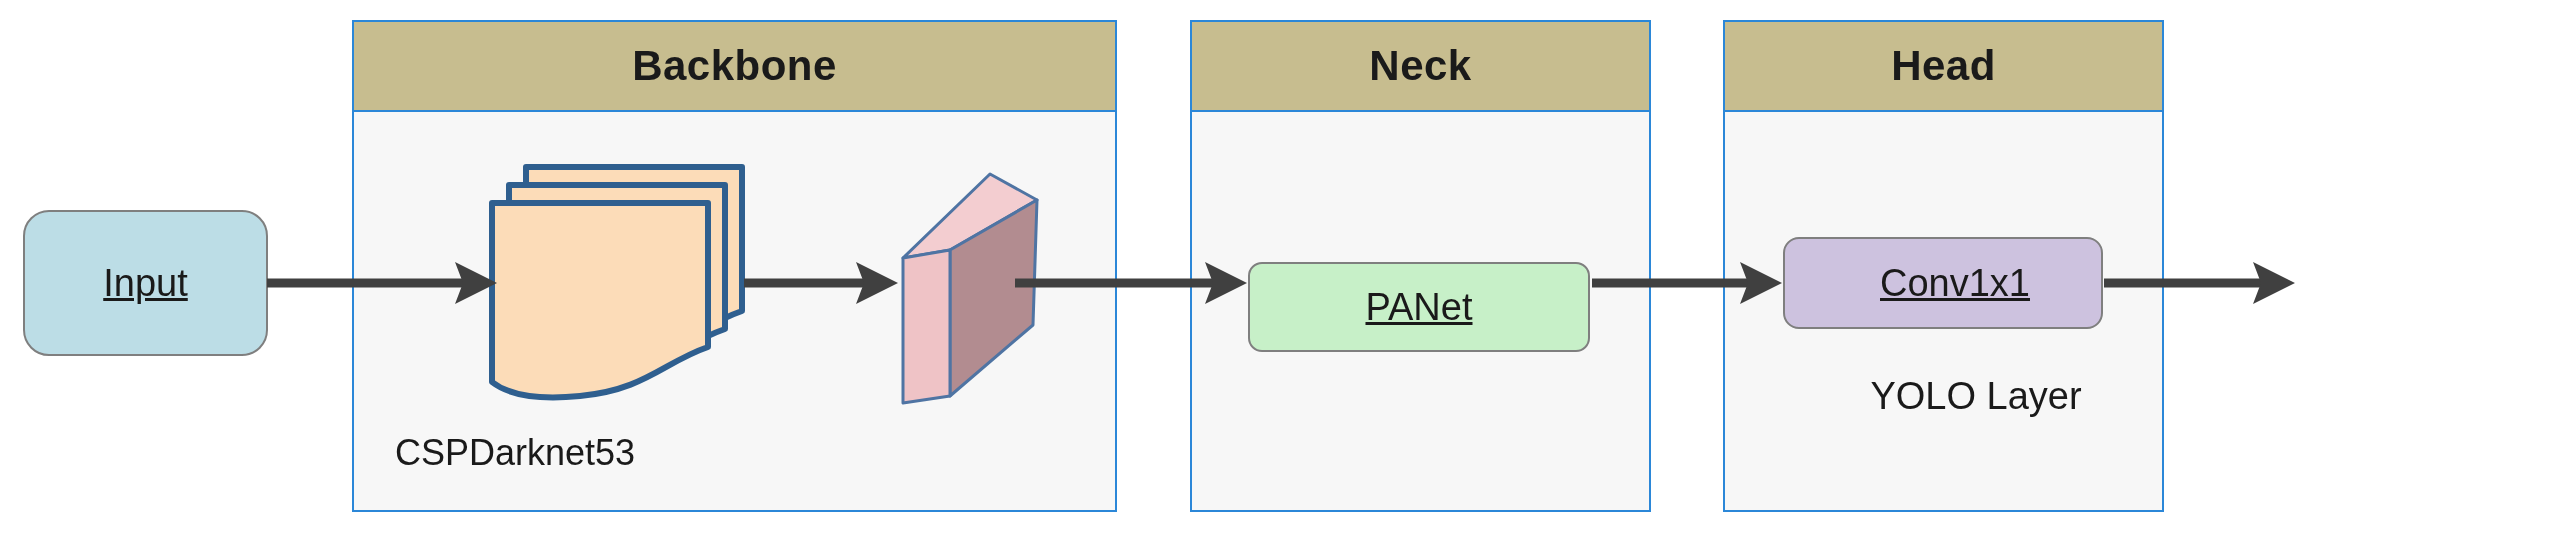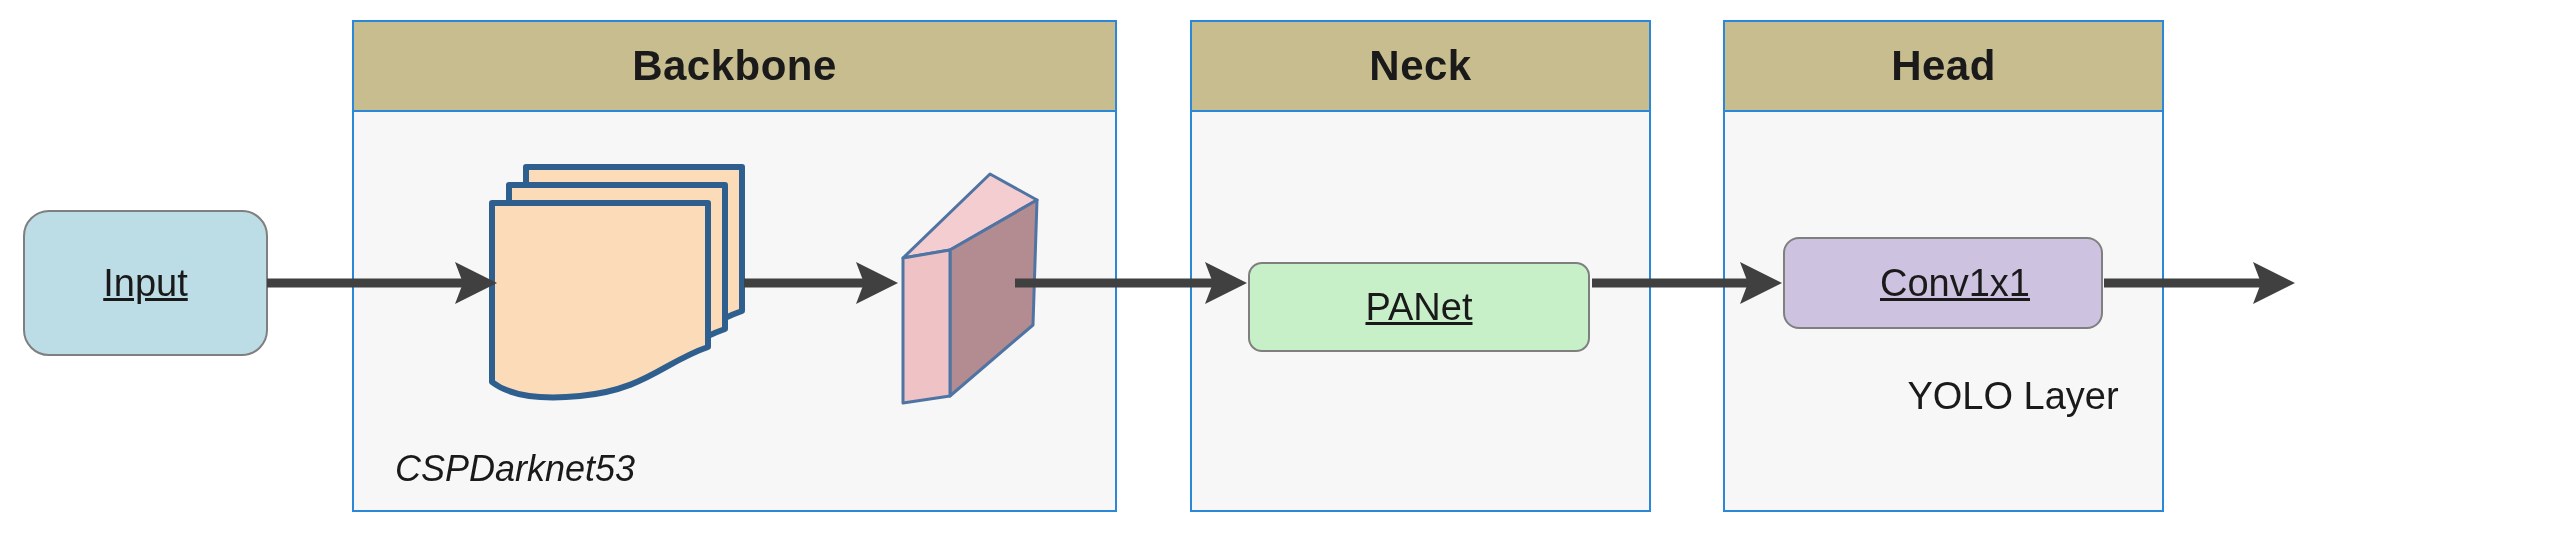--- a/index.html
+++ b/index.html
@@ -29,23 +29,23 @@
     position:absolute; display:flex; align-items:center; justify-content:center;
     font-size:38px; border:2px solid var(--node-border);
     box-sizing:border-box; z-index:3;text-decoration:underline;
   }
   #input-node  { left:23px;   top:210px; width:245px; height:146px; border-radius:26px; background:var(--input-fill); }
   #output-node { left:2297px; top:208px; width:247px; height:146px; border-radius:26px; background:var(--output-fill); }
   #panet-node  { left:1248px; top:243px; width:342px; height:90px;  border-radius:14px; background:var(--panet-fill); border-width:2.5px;margin-top:19px; }
   #conv-node   { left:1783px; top:237px; width:320px; height:92px;  border-radius:16px; background:var(--conv-fill);  border-width:2.5px;padding-left:24px; }
 
   .caption { position:absolute; font-size:36px; text-align:center; z-index:3; }
-  #csp-caption    { left:360px;  top:448px; width:310px;font-style:italic; }
+  #csp-caption    { left:360px;  top:432px; width:310px; }
   #custom-caption { left:785px;  top:432px; width:300px; }
-  #yolo-caption   { left:1723px; top:375px; width:506px; font-size:38px;margin-left:37px; }
+  #yolo-caption   { left:1723px; top:375px; width:506px; font-size:38px; }
 
   #diagram-overlay {
     position:absolute; left:0; top:0; width:2565px; height:534px;
     z-index:5; pointer-events:none;
   }
 </style>
 </head>
 <body>
 
 <div id="canvas">

